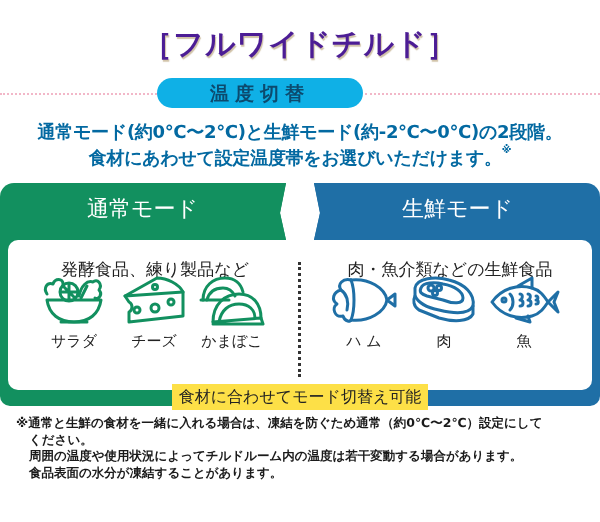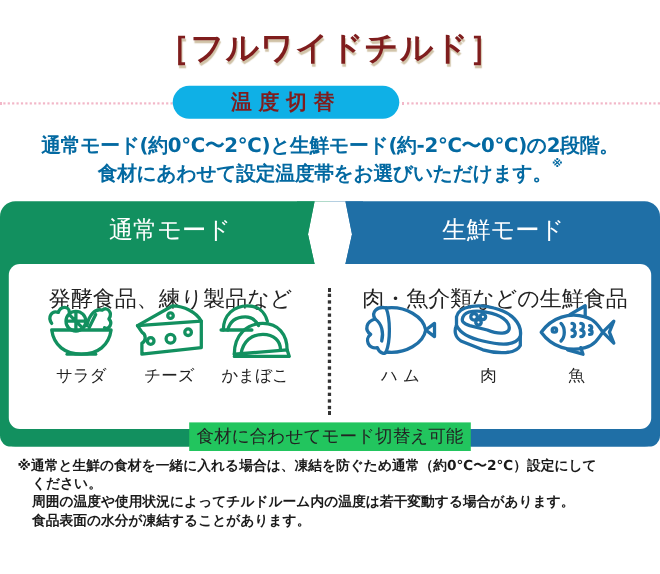--- a/index.html
+++ b/index.html
@@ -1,31 +1,31 @@
 <!DOCTYPE html>
 <html><head>
 <meta charset="utf-8">
 <style>
   * { box-sizing: border-box; margin: 0; padding: 0; }
   html, body { width: 600px; height: 522px; background: #ffffff; overflow: hidden; }
   body { font-family: "DejaVu Sans", "Liberation Sans", sans-serif; color: #222; position: relative; }
 
   .title {
     position: absolute; left: 0; top: 24px; width: 600px; text-align: center;
-    font-size: 30px; font-weight: bold; color: #7f1d1d; letter-spacing: 1px;
+    font-size: 30px; font-weight: bold; color: #4c1d95; letter-spacing: 1px;
     text-shadow: 1px 2px 1px rgba(120,80,0,0.35);
   }
 
   .dotline { position: absolute; top: 93px; height: 0; border-top: 2px dotted #f2b7c8; }
   .dotline.left { left: 0; width: 160px; }
   .dotline.right { left: 365px; width: 235px; }
 
   .pill {
     position: absolute; left: 157px; top: 78px; width: 206px; height: 30px;
-    background: #0fb0e6; border-radius: 15px; color: #7f1d1d; text-align: center;
+    background: #0fb0e6; border-radius: 15px; color: #0c4a6e; text-align: center;
     font-size: 19px; font-weight: bold; line-height: 30px; letter-spacing: 6px;
   }
 
   .lead {
     position: absolute; left: 0; width: 600px; text-align: center;
     font-size: 18px; font-weight: bold; color: #0369a1; letter-spacing: -0.3px;
   }
   .lead.l1 { top: 120px; }
   .lead.l2 { top: 146px; }
   .lead sup { font-size: 10px; vertical-align: top; position: relative; top: -2px; }
@@ -35,21 +35,21 @@
     position: absolute; left: 0; top: 183px; width: 300px; height: 223px;
     background: #12905f; border-radius: 14px 0 0 14px;
   }
   .panel-right-bg {
     position: absolute; left: 300px; top: 183px; width: 300px; height: 223px;
     background: #1f6fa6; border-radius: 0 14px 14px 0;
   }
   .mode-tab-text {
     position: absolute; top: 194px; font-size: 22px; color: #fff; text-align: center;
   }
-  .mode-tab-text.left { left: 12px; width: 285px; }
+  .mode-tab-text.left { left: 0; width: 285px; }
   .mode-tab-text.right { left: 315px; width: 285px; }
 
   .notch {
     position: absolute; left: 270px; top: 183px; width: 60px; height: 57px;
   }
 
   .inner {
     position: absolute; left: 8px; top: 240px; width: 584px; height: 150px;
     background: #fff; border-radius: 10px;
   }
@@ -57,25 +57,25 @@
   .bottom-band-left {
     position: absolute; left: 0; top: 390px; width: 172px; height: 16px; background: #12905f;
     border-radius: 0 0 0 10px;
   }
   .bottom-band-right {
     position: absolute; left: 428px; top: 390px; width: 172px; height: 16px; background: #1f6fa6;
     border-radius: 0 0 10px 0;
   }
   .bottom-label {
     position: absolute; left: 172px; top: 384px; width: 256px; height: 26px;
-    background: #22c55e; text-align: center; font-size: 16px; line-height: 26px; color: #222;
+    background: #fde047; text-align: center; font-size: 16px; line-height: 26px; color: #222;
   }
 
   .col-heading {
-    position: absolute; top: 258px; font-size: 20px; color: #222; text-align: center;
+    position: absolute; top: 258px; font-size: 17px; color: #222; text-align: center;
   }
   .col-heading.left { left: 20px; width: 270px; }
   .col-heading.right { left: 310px; width: 280px; }
 
   .vsep {
     position: absolute; left: 298px; top: 262px; height: 115px; border-left: 3px dotted #333;
   }
 
   .food {
     position: absolute; top: 274px; width: 80px; text-align: center;

